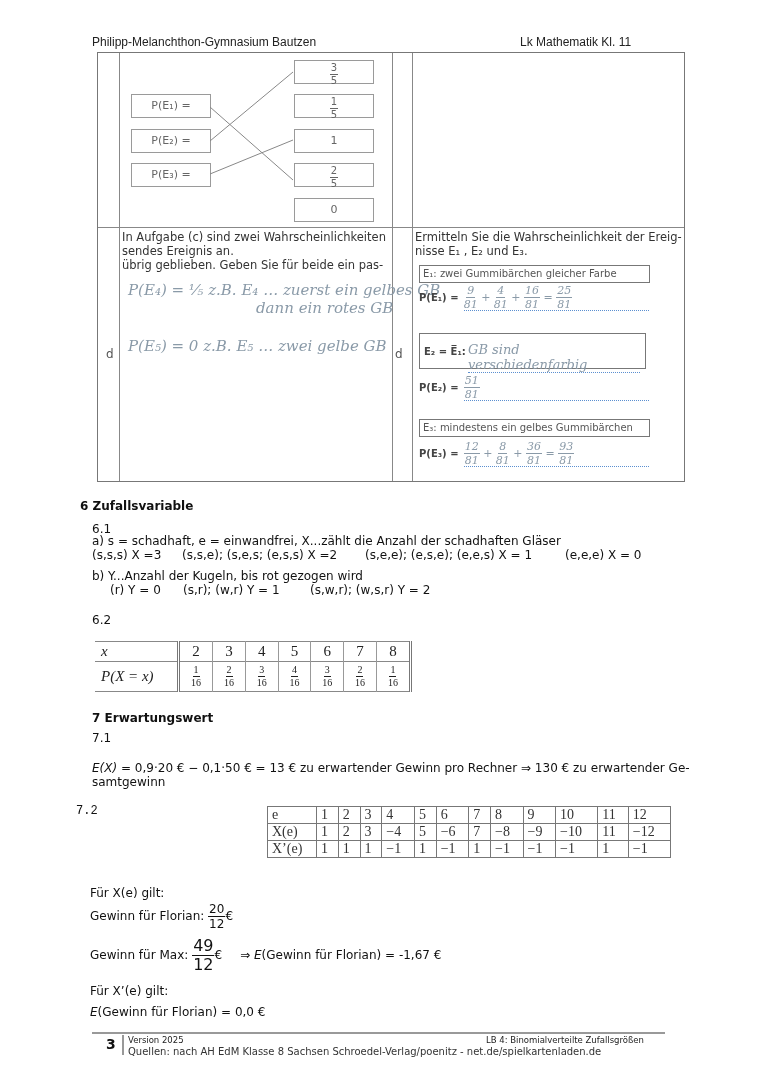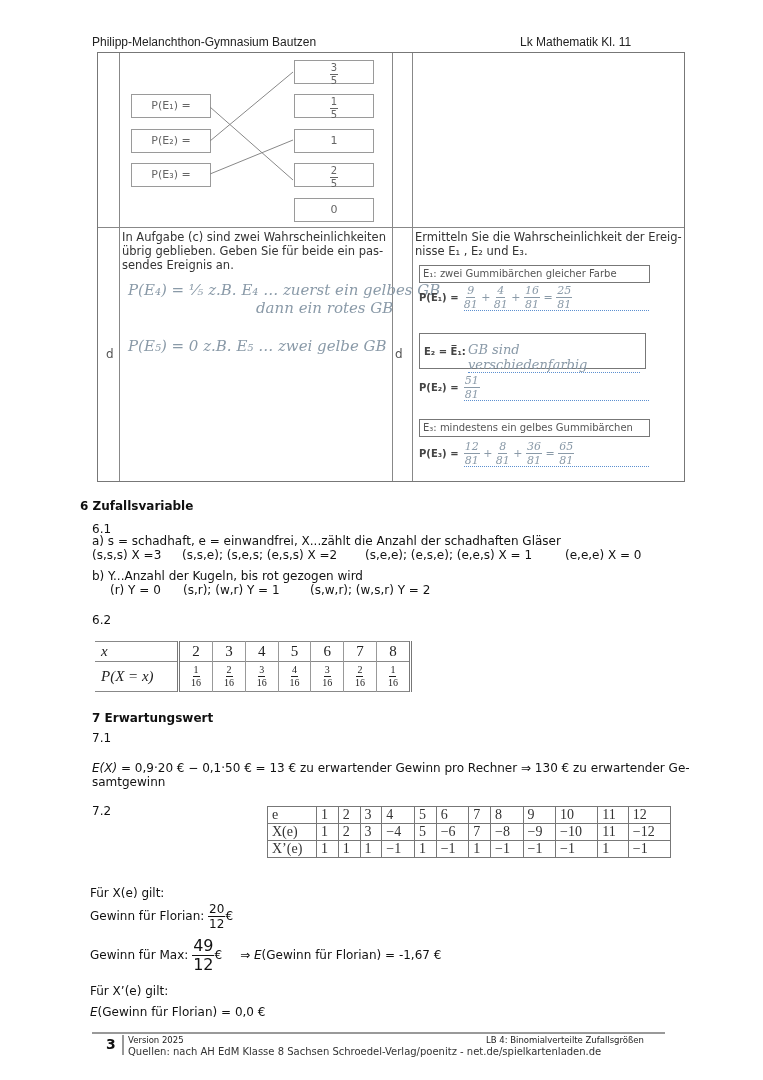--- a/index.html
+++ b/index.html
@@ -60,22 +60,22 @@
 
   <svg class="abs" style="left:0;top:0;" width="294" height="174">
     <line x1="112" y1="54" x2="195" y2="127" stroke="#888" stroke-width="1"></line>
     <line x1="112" y1="88" x2="195" y2="19" stroke="#888" stroke-width="1"></line>
     <line x1="112" y1="121" x2="195" y2="87" stroke="#888" stroke-width="1"></line>
   </svg>
 
   <div class="abs scan" style="left:8px;top:294px;font-size:12px;">d</div>
   <div class="abs scan" style="left:24px;top:177px;font-size:11.5px;line-height:14px;color:#333;">
     <div>In Aufgabe (c) sind zwei Wahrscheinlichkeiten</div>
+    <div>sendes Ereignis an.</div>
     <div>übrig geblieben. Geben Sie für beide ein pas-</div>
-    <div>sendes Ereignis an.</div>
   </div>
   <div class="abs hand" style="left:30px;top:228px;font-size:15px;">P(E₄) = ⅕  z.B. E₄ … zuerst ein gelbes GB</div>
   <div class="abs hand" style="left:158px;top:246px;font-size:15px;">dann ein rotes GB</div>
   <div class="abs hand" style="left:30px;top:284px;font-size:15px;">P(E₅) = 0  z.B. E₅ … zwei gelbe GB</div>
 
   <div class="abs scan" style="left:297px;top:294px;font-size:12px;">d</div>
   <div class="abs scan" style="left:317px;top:177px;font-size:11.5px;line-height:14px;color:#333;">
     <div>Ermitteln Sie die Wahrscheinlichkeit der Ereig-</div>
     <div>nisse E₁ , E₂  und E₃.</div>
   </div>
@@ -127,21 +127,21 @@
         </span> +
       <span class="frac">
           <span class="n">8</span>
           <span class="d">81</span>
         </span> +
       <span class="frac">
           <span class="n">36</span>
           <span class="d">81</span>
         </span> =
       <span class="frac">
-          <span class="n">65</span>
+          <span class="n">93</span>
           <span class="d">81</span>
         </span>
     </span>
   </div>
 </div>
 
 <div class="abs sans" style="left:80px;top:499px;font-weight:bold;">6 Zufallsvariable</div>
 <div class="abs sans" style="left:92px;top:522px;">6.1</div>
 <div class="abs sans" style="left:92px;top:534px;">a)  s = schadhaft, e = einwandfrei, X...zählt die Anzahl der schadhaften Gläser</div>
 <div class="abs sans" style="left:92px;top:548px;width:600px;height:15px;">
@@ -203,21 +203,21 @@
             </span></td>
     </tr>
   </tbody>
     </table>
 </div>
 
 <div class="abs sans" style="left:92px;top:711px;font-weight:bold;">7 Erwartungswert</div>
 <div class="abs sans" style="left:92px;top:731px;">7.1</div>
 <div class="abs sans" style="left:92px;top:761px;"><i>E(X)</i><span> = 0,9·20 € − 0,1·50 € = 13 € zu erwartender Gewinn pro Rechner ⇒ 130 € zu erwartender Ge-</span></div>
 <div class="abs sans" style="left:92px;top:775px;">samtgewinn</div>
-<div class="abs sans" style="left:92px;top:804px;">7.2</div>
+<div class="abs sans" style="left:76px;top:804px;font-family:Liberation Mono, monospace;">7.2</div>
 
 <div class="abs" style="left:267px;top:806px;">
   <table class="t72" style="width:404px;">
     <tbody>
         <tr>
       <td style="width:40px;">e</td>
       <td>1</td>
           <td>2</td>
           <td>3</td>
           <td>4</td>

